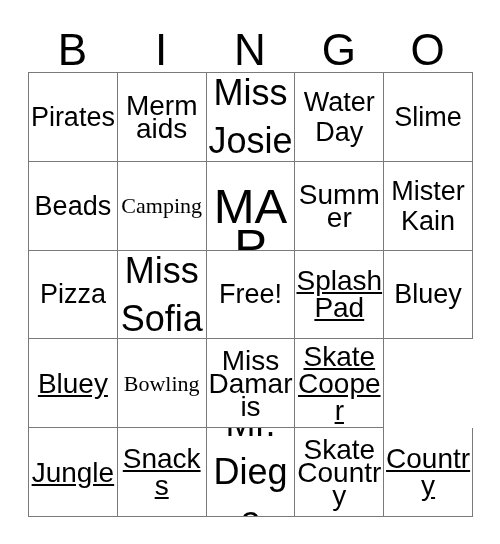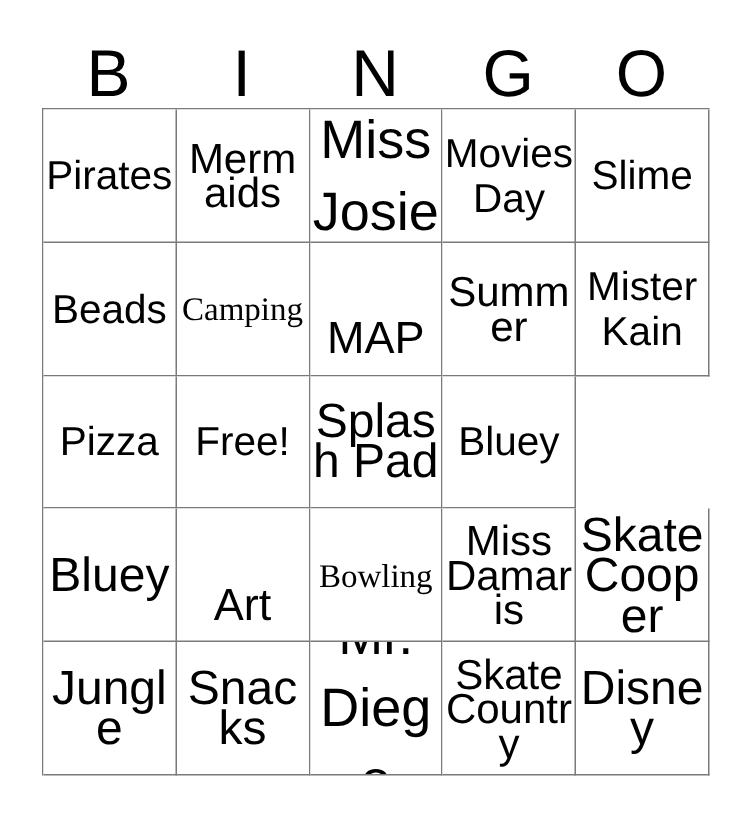--- a/index.html
+++ b/index.html
@@ -84,24 +84,24 @@
     box-sizing: border-box;
     text-align: center;
     color: #000000;
     font-weight: 400;
     white-space: normal;
     word-break: normal;
     overflow-wrap: break-word;
   }
 
   
-  .fs-xxl .cell-text { font-size: 30px; line-height: 40px; margin-top: 41px; }
+  .fs-xxl .cell-text { font-size: 49px; line-height: 40px; margin-top: 41px; }
   .fs-xl  .cell-text { font-size: 36px; line-height: 48px; }
   .fs-lg  .cell-text { font-size: 27px; line-height: 30px; }
-  .fs-md  .cell-text { font-size: 32px; line-height: 27px; }
+  .fs-md  .cell-text { font-size: 28px; line-height: 27px; text-decoration: underline; }
   .fs-sm  .cell-text { font-size: 22px; line-height: 25px; font-family: Liberation Serif, serif; }
   .fs-xs  .cell-text { font-size: 28px; line-height: 23px; }
 </style>
 </head>
 <body>
 
 <div id="bingo-card">
 
   <div id="header-row">
     <div class="header-letter">B</div>
@@ -117,21 +117,21 @@
       <div class="bingo-cell fs-lg">
           <span class="cell-text">Pirates</span>
         </div>
       <div class="bingo-cell fs-xs">
           <span class="cell-text">Mermaids</span>
         </div>
       <div class="bingo-cell fs-xl">
           <span class="cell-text">Miss Josie</span>
         </div>
       <div class="bingo-cell fs-lg">
-          <span class="cell-text">Movies Day</span>
+          <span class="cell-text">Water Day</span>
         </div>
       <div class="bingo-cell fs-lg">
           <span class="cell-text">Slime</span>
         </div>
     </div>
 
     <div class="grid-row">
       <div class="bingo-cell fs-lg">
           <span class="cell-text">Beads</span>
         </div>
@@ -146,37 +146,37 @@
         </div>
       <div class="bingo-cell fs-lg">
           <span class="cell-text">Mister Kain</span>
         </div>
     </div>
 
     <div class="grid-row">
       <div class="bingo-cell fs-lg">
           <span class="cell-text">Pizza</span>
         </div>
+      <div class="bingo-cell fs-xl">
+          <span class="cell-text">Miss Sofia</span>
+        </div>
       <div class="bingo-cell fs-lg">
           <span class="cell-text">Free!</span>
         </div>
       <div class="bingo-cell fs-md">
           <span class="cell-text">Splash Pad</span>
         </div>
       <div class="bingo-cell fs-lg">
           <span class="cell-text">Bluey</span>
         </div>
     </div>
 
     <div class="grid-row">
       <div class="bingo-cell fs-md">
           <span class="cell-text">Bluey</span>
-        </div>
-      <div class="bingo-cell fs-xxl">
-          <span class="cell-text">Art</span>
         </div>
       <div class="bingo-cell fs-sm">
           <span class="cell-text">Bowling</span>
         </div>
       <div class="bingo-cell fs-xs">
           <span class="cell-text">Miss Damaris</span>
         </div>
       <div class="bingo-cell fs-md">
           <span class="cell-text">Skate Cooper</span>
         </div>
@@ -189,18 +189,18 @@
       <div class="bingo-cell fs-md">
           <span class="cell-text">Snacks</span>
         </div>
       <div class="bingo-cell fs-xl">
           <span class="cell-text">Mr. Diego</span>
         </div>
       <div class="bingo-cell fs-xs">
           <span class="cell-text">Skate Country</span>
         </div>
       <div class="bingo-cell fs-md">
-          <span class="cell-text">Disney</span>
+          <span class="cell-text">Country</span>
         </div>
     </div>
 
   </div>
 </div>
 
 </body></html>

